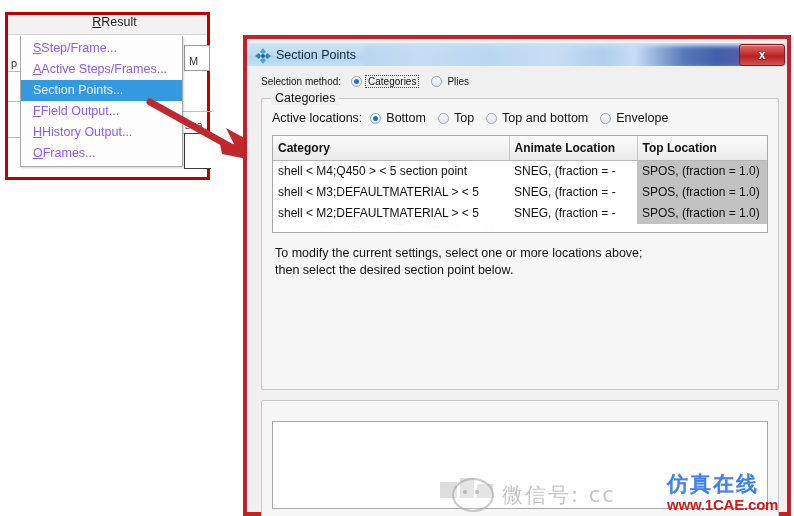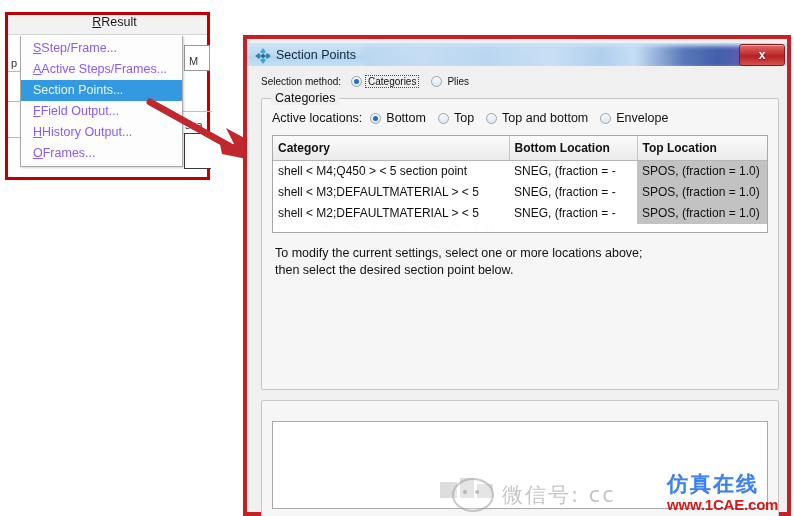--- a/index.html
+++ b/index.html
@@ -302,21 +302,21 @@
         <div class="tbl-wrap">
           <table class="tbl">
             <colgroup>
                 <col class="col-cat">
                 <col class="col-bot">
                 <col class="col-top">
               </colgroup>
             <thead>
               <tr>
                 <th>Category</th>
-                <th>Bottom Location</th>
+                <th>Animate Location</th>
                 <th style="border-right:none">Top Location</th>
               </tr>
             </thead>
             <tbody>
               <tr>
                 <td>shell &lt; M4;Q450 &gt; &lt; 5 section point</td>
                 <td>SNEG, (fraction = -</td>
                 <td class="sel-cell">SPOS, (fraction = 1.0)</td>
               </tr>
               <tr>

